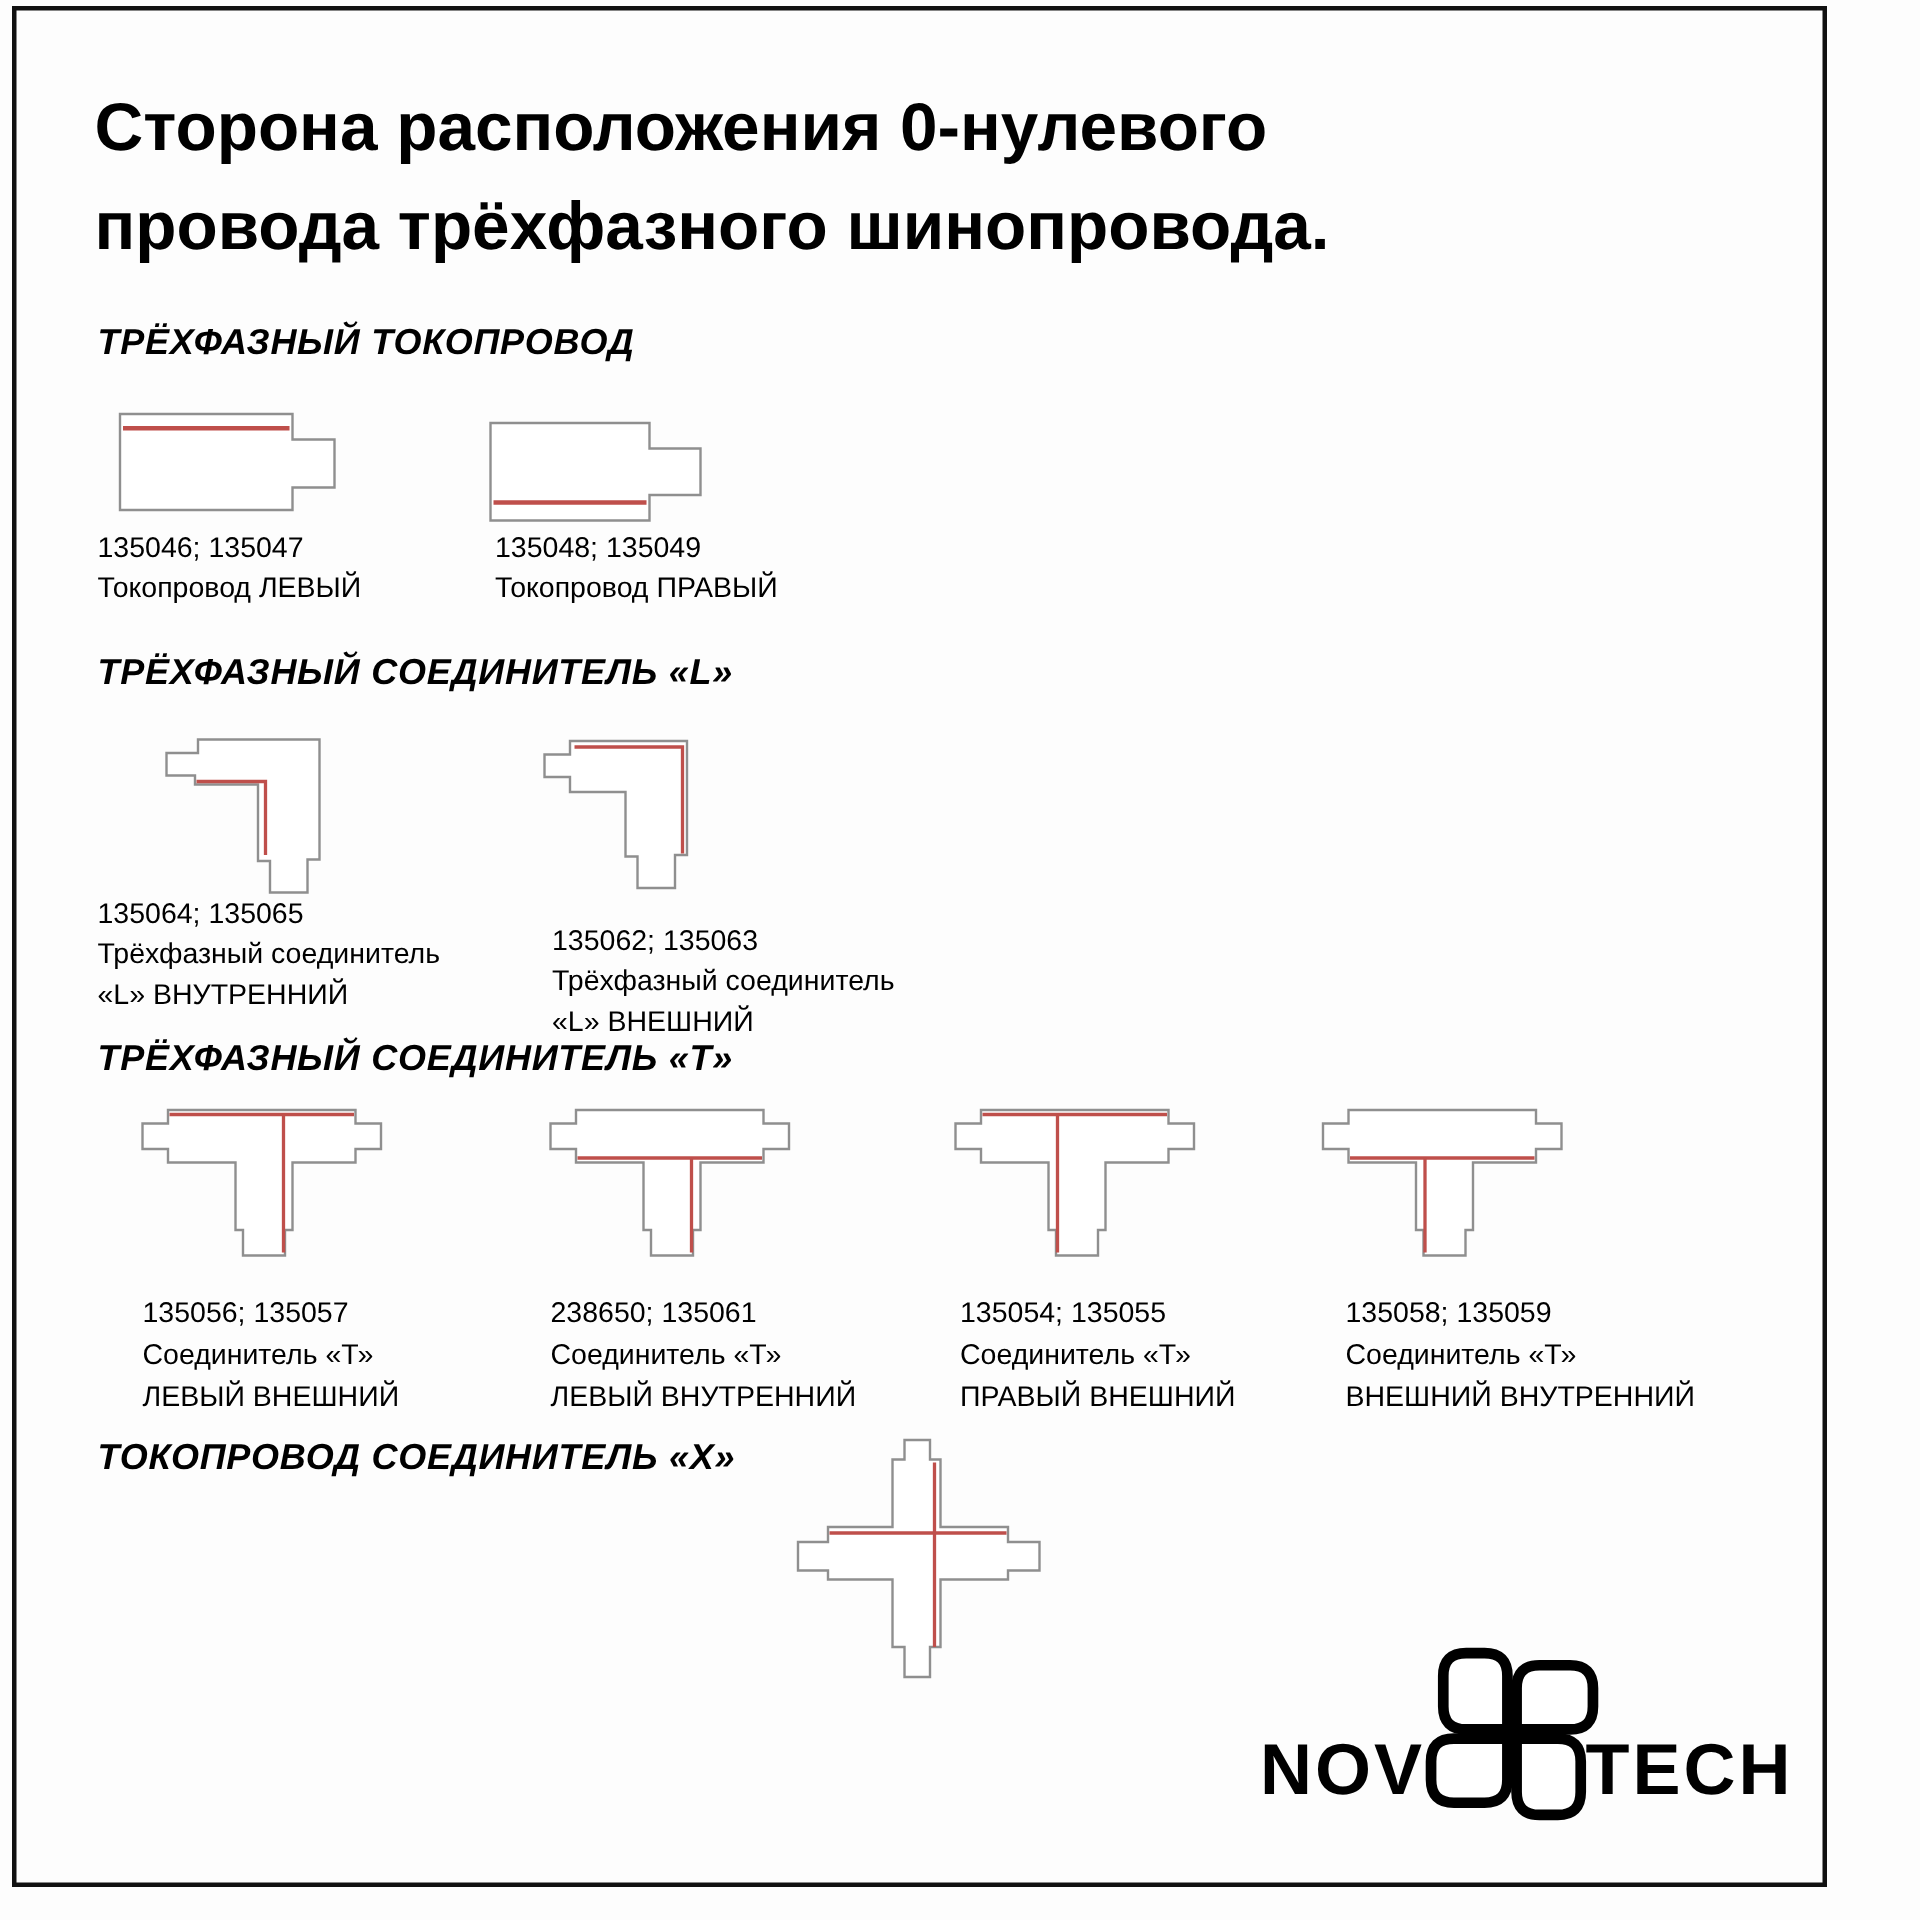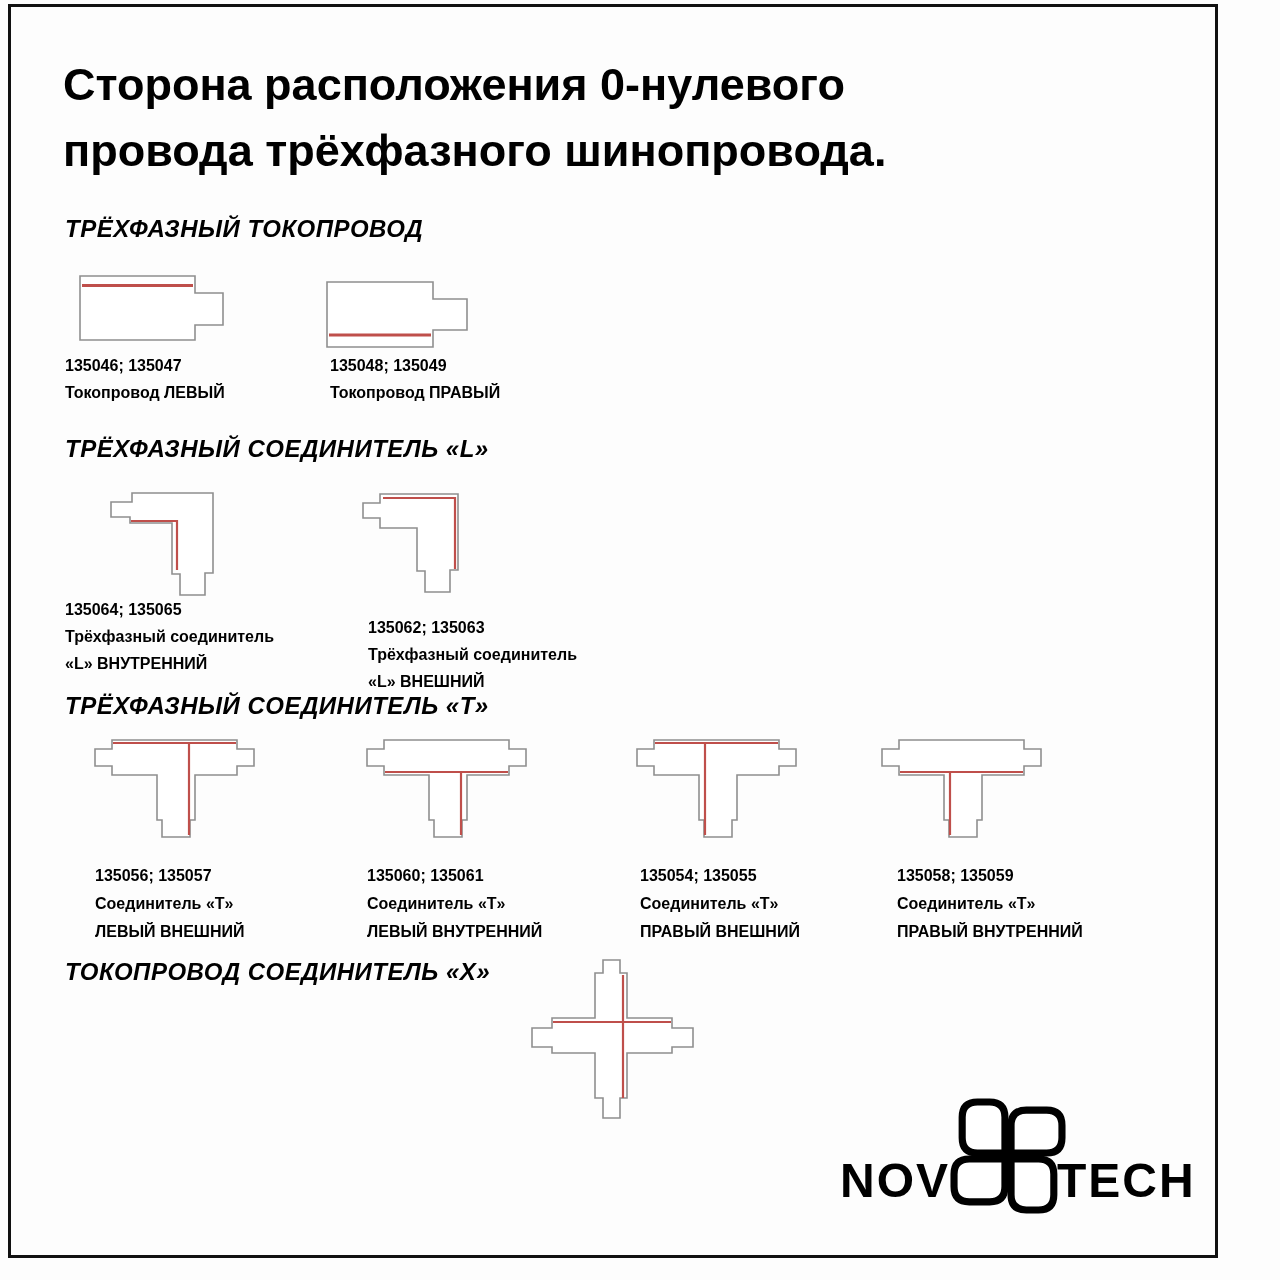--- a/index.html
+++ b/index.html
@@ -9,21 +9,21 @@
     font-family:"Liberation Sans",sans-serif;color:var(--text,#000);
   }
   .frame{
     position:absolute;left:8px;top:4px;width:1210px;height:1254px;
     box-sizing:border-box;border:3px solid var(--border,#111);
   }
   .title{position:absolute;left:63px;top:52px;font-size:45px;line-height:66px;
     font-weight:bold;letter-spacing:0;white-space:nowrap;}
   .sec-header{position:absolute;left:65px;font-size:24px;font-weight:bold;
     letter-spacing:0.5px;white-space:nowrap;font-style:italic;}
-  .lbl{position:absolute;font-size:16px;font-weight:bold;line-height:27px;white-space:nowrap;}
+  .lbl{position:absolute;font-size:19px;font-weight:normal;line-height:27px;white-space:nowrap;}
   .lbl.t{line-height:28px;}
   svg{position:absolute;overflow:visible;}
   .outline{fill:#ffffff;stroke:var(--outline,#8f8f8f);stroke-width:1.6;}
   .redline{fill:none;stroke:var(--neutral-line,#bf4f4b);stroke-width:2.2;}
   .redline.thick{stroke-width:3;}
   .logo-word{position:absolute;top:1153px;font-size:48px;font-weight:bold;
     letter-spacing:2px;white-space:nowrap;}
   .petal{fill:#ffffff;stroke:#000;stroke-width:7;}
 </style>
 </head>
@@ -106,33 +106,33 @@
     <path class="redline" d="M28,42 H151"></path>
     <path class="redline" d="M78,42 V105"></path>
   </svg>
 
   <div class="lbl t" style="left:95px;top:862px">
     <div>135056; 135057</div>
     <div>Соединитель «Т»</div>
     <div>ЛЕВЫЙ ВНЕШНИЙ</div>
   </div>
   <div class="lbl t" style="left:367px;top:862px">
-    <div>135060; 135061</div>
+    <div>238650; 135061</div>
     <div>Соединитель «Т»</div>
     <div>ЛЕВЫЙ ВНУТРЕННИЙ</div>
   </div>
   <div class="lbl t" style="left:640px;top:862px">
     <div>135054; 135055</div>
     <div>Соединитель «Т»</div>
     <div>ПРАВЫЙ ВНЕШНИЙ</div>
   </div>
   <div class="lbl t" style="left:897px;top:862px">
     <div>135058; 135059</div>
     <div>Соединитель «Т»</div>
-    <div>ПРАВЫЙ ВНУТРЕННИЙ</div>
+    <div>ВНЕШНИЙ ВНУТРЕННИЙ</div>
   </div>
 
   <div class="sec-header" style="top:958px">ТОКОПРОВОД СОЕДИНИТЕЛЬ «Х»</div>
 
   <svg style="left:520px;top:950px" width="180" height="172" viewBox="0 0 180 172">
     <path class="outline" d="M83,10 H100 V23 H107 V68 H152 V78 H173 V97 H152 V103 H107 V148 H100 V168 H83 V148 H75 V103 H32 V97 H12 V78 H32 V68 H75 V23 H83 Z"></path>
     <path class="redline" d="M33,72 H151"></path>
     <path class="redline" d="M103,25 V148"></path>
   </svg>
 

